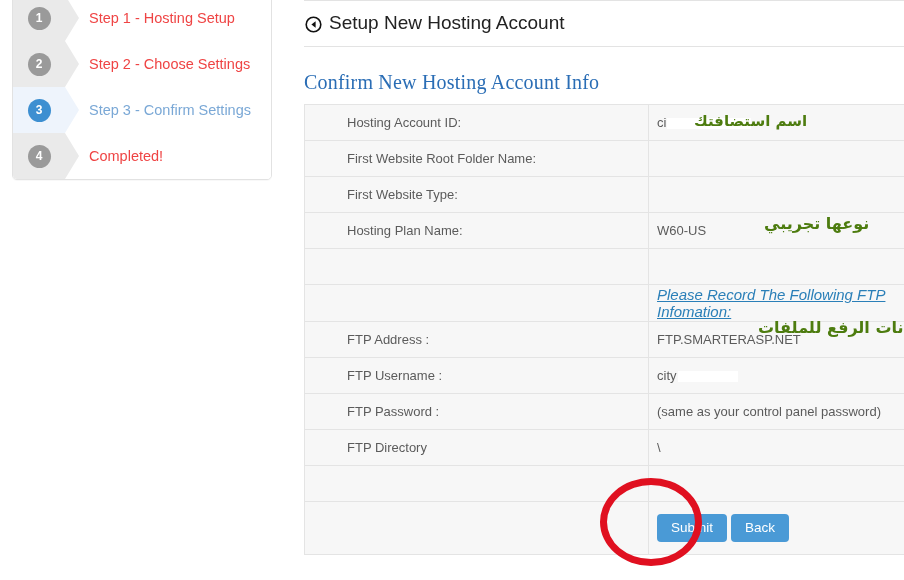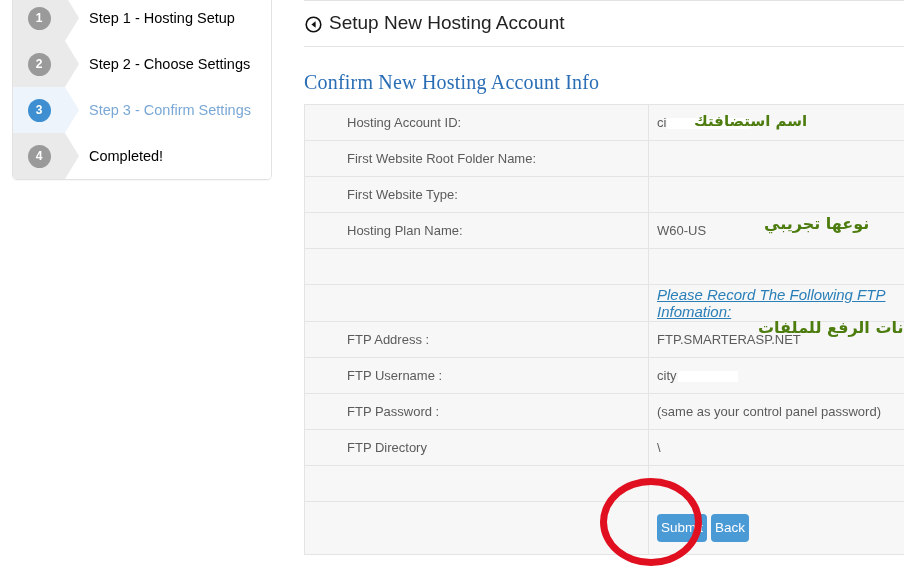--- a/index.html
+++ b/index.html
@@ -33,21 +33,21 @@
   .step.active .chev{background:#eef4fc;}
   .step.active .chev:after{border-left-color:#eef4fc;}
   .badge{
     width:23px;height:23px;border-radius:50%;
     background:#9a9a9a;color:#fff;font-size:12px;font-weight:bold;
     display:flex;align-items:center;justify-content:center;
     line-height:1;
   }
   .step.active .badge{background:#3d8fd1;}
   .step-label{
-    padding-left:24px;font-size:14.5px;color:#000000;white-space:nowrap;
+    padding-left:24px;font-size:14.5px;color:#ef4444;white-space:nowrap;
   }
   .step.active .step-label{color:#7aa8d6;}
 
   
   .main{
     position:absolute;left:304px;top:0;width:620px;
   }
   .hdr-rule{height:1px;background:#e3e3e3;width:600px;}
   .hdr-rule.top{position:absolute;top:0;left:0;}
   .page-title{
@@ -79,21 +79,21 @@
   td.val{width:298px;padding-left:8px;}
   td.blank{height:33px;}
   .record-note{
     color:#2a7fb8;font-style:italic;text-decoration:underline;font-size:15px;
   }
   td.btnrow{padding:0;height:52px;}
   .btnwrap{display:flex;align-items:center;height:52px;padding-left:8px;}
   .btn{
     background:#4a9ad6;color:#fff;border:none;border-radius:4px;
     font-size:13.5px;font-family:"Liberation Sans","DejaVu Sans",sans-serif;
-    padding:0 4px;height:28px;line-height:28px;cursor:pointer;margin-right:4px;
+    padding:0 14px;height:28px;line-height:28px;cursor:pointer;margin-right:4px;
   }
 
   
   .anno{
     position:absolute;color:#4d7c0f;font-weight:bold;
     font-family:"DejaVu Sans","Liberation Sans",sans-serif;
     direction:rtl;white-space:nowrap;
   }
   #anno-account{left:694px;top:112px;font-size:15px;}
   #anno-plan{left:764px;top:214px;font-size:16px;}

